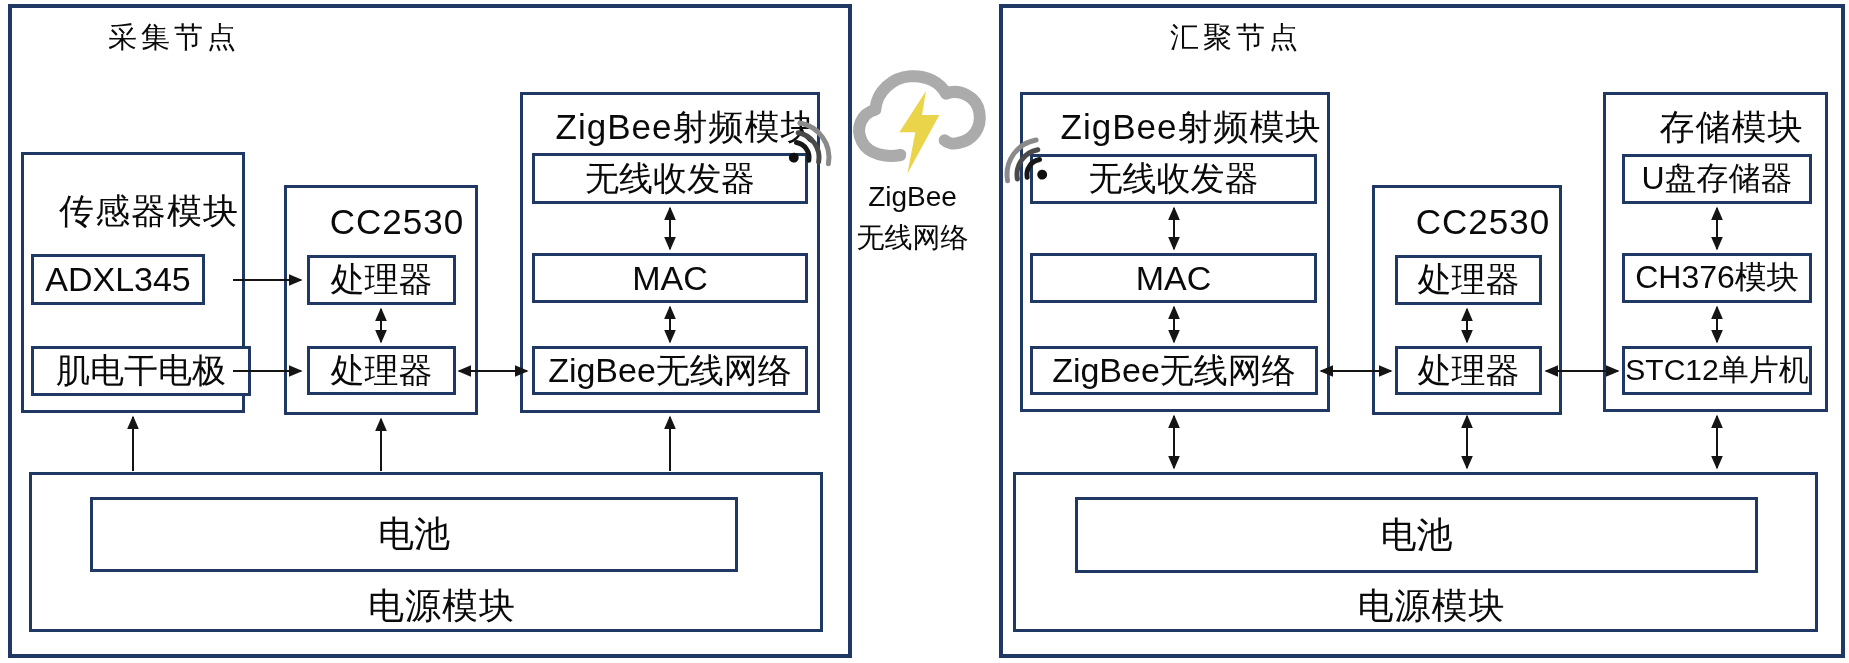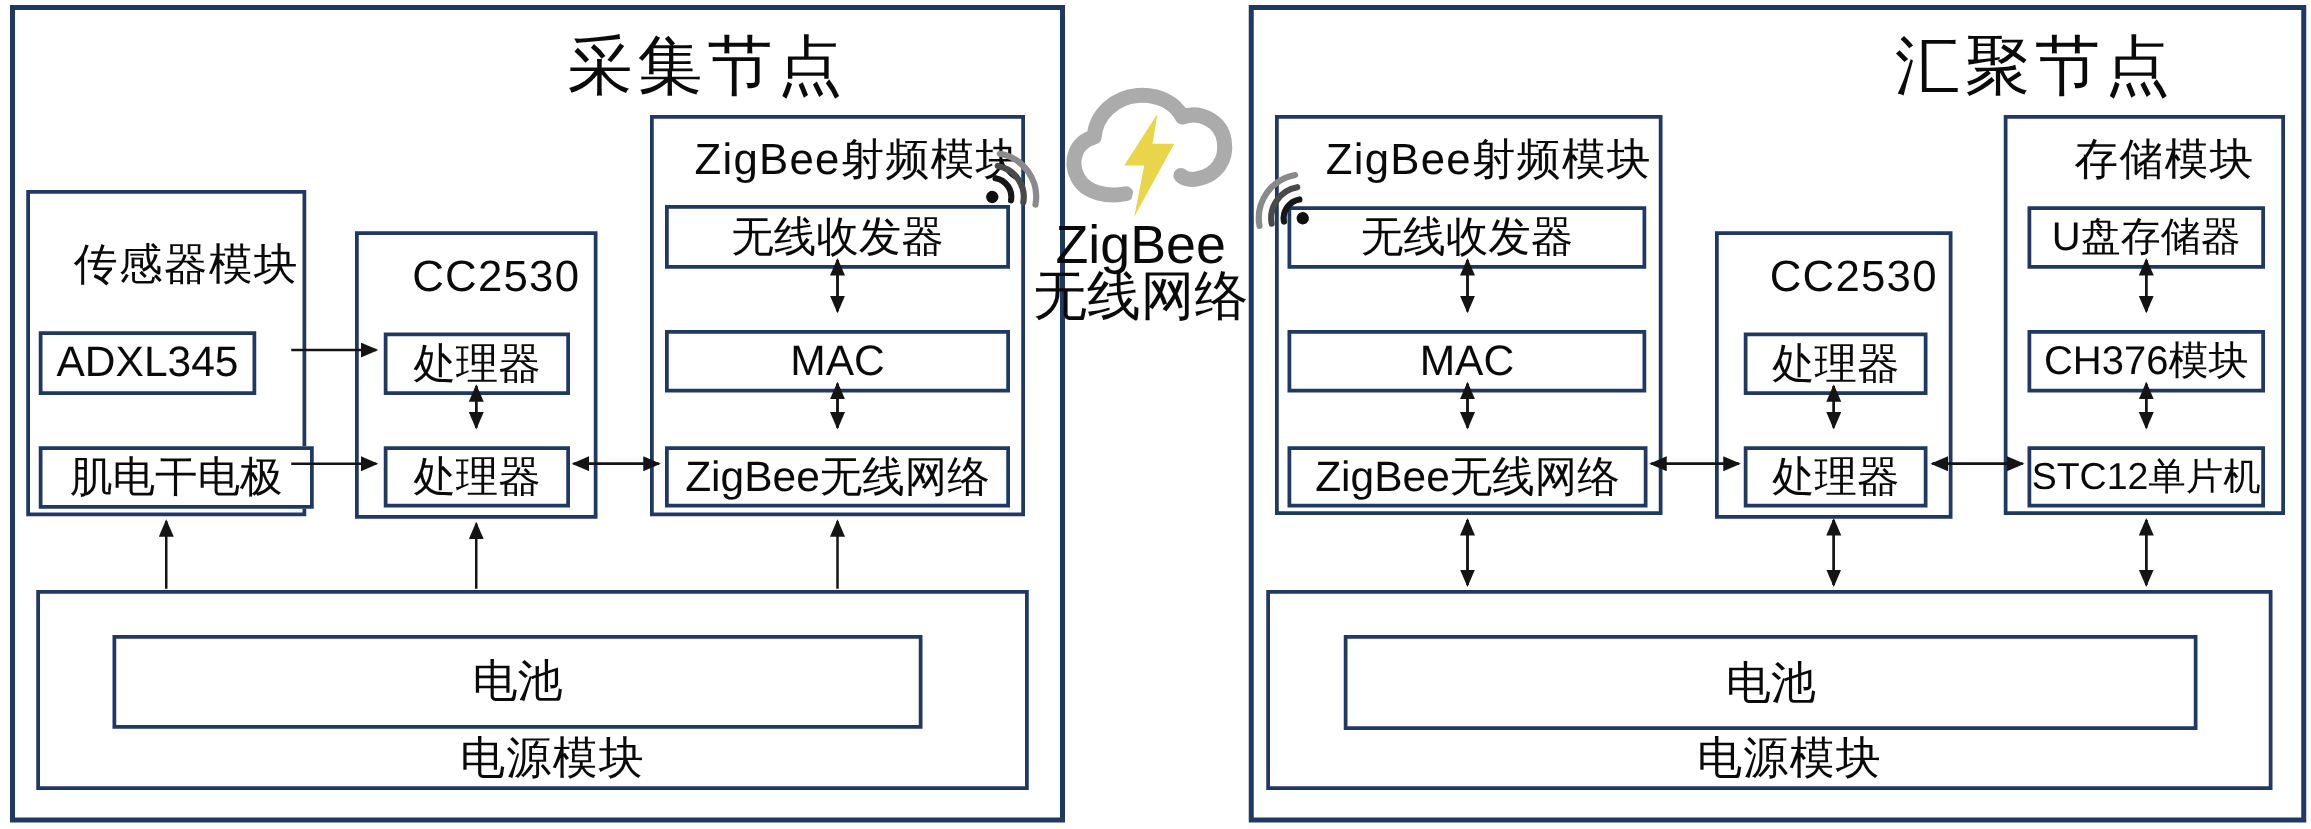--- a/index.html
+++ b/index.html
@@ -4,24 +4,24 @@
 <style>
   html,body{margin:0;padding:0;background:#fff;}
   #canvas{
     position:relative;width:1849px;height:663px;background:#ffffff;overflow:hidden;
     font-family:"Liberation Sans","DejaVu Sans",sans-serif;color:#0a0a0a;
   }
   .abs{position:absolute;box-sizing:border-box;}
   .node{border:4px solid #1f3864;background:#ffffff;}
   .mod{border:3px solid #1f3864;background:#ffffff;}
   .ibox{border:3px solid #1f3864;background:#ffffff;display:flex;align-items:center;justify-content:center;
-        font-size:34px;white-space:nowrap;margin-top:11px;}
-  .node-title{font-size:52px;text-align:right;letter-spacing:4px;}
+        font-size:34px;white-space:nowrap;}
+  .node-title{font-size:29px;text-align:left;letter-spacing:4px;}
   .mod-title{font-size:35px;text-align:center;white-space:nowrap;letter-spacing:1px;padding-left:32px;}
-  .link-label{font-size:43px;text-align:center;line-height:41px;}
+  .link-label{font-size:28px;text-align:center;line-height:41px;}
   .f30{font-size:30px;}
   .f32{font-size:32px;}
   .f36{font-size:36px;}
   svg{display:block;}
   #arrow-layer{position:absolute;left:0;top:0;pointer-events:none;}
   .mirror{transform:scaleX(-1);}
 </style>
 </head>
 <body>
 

